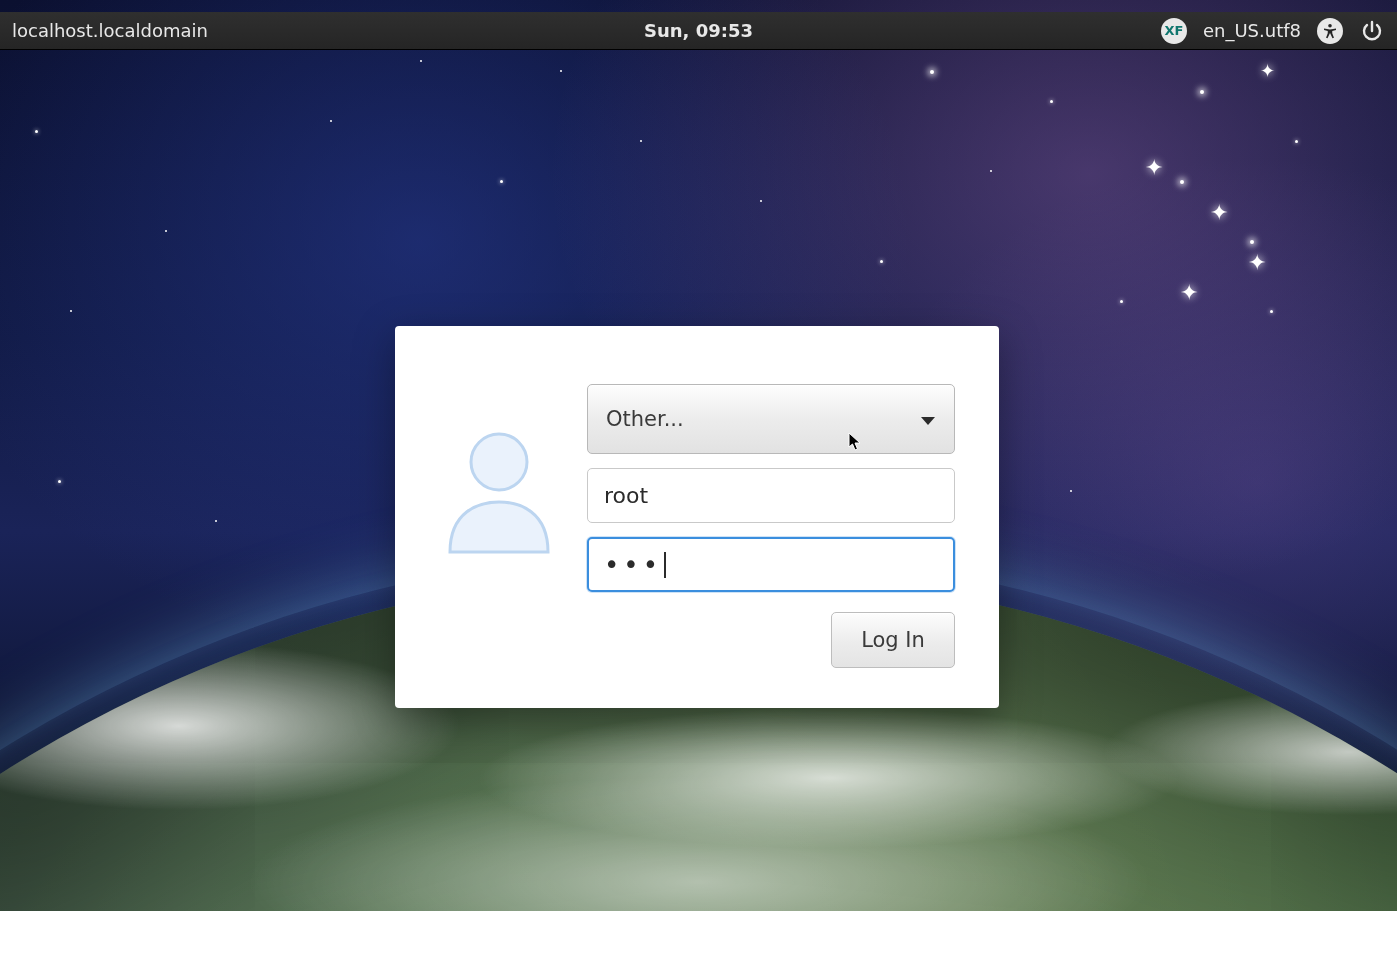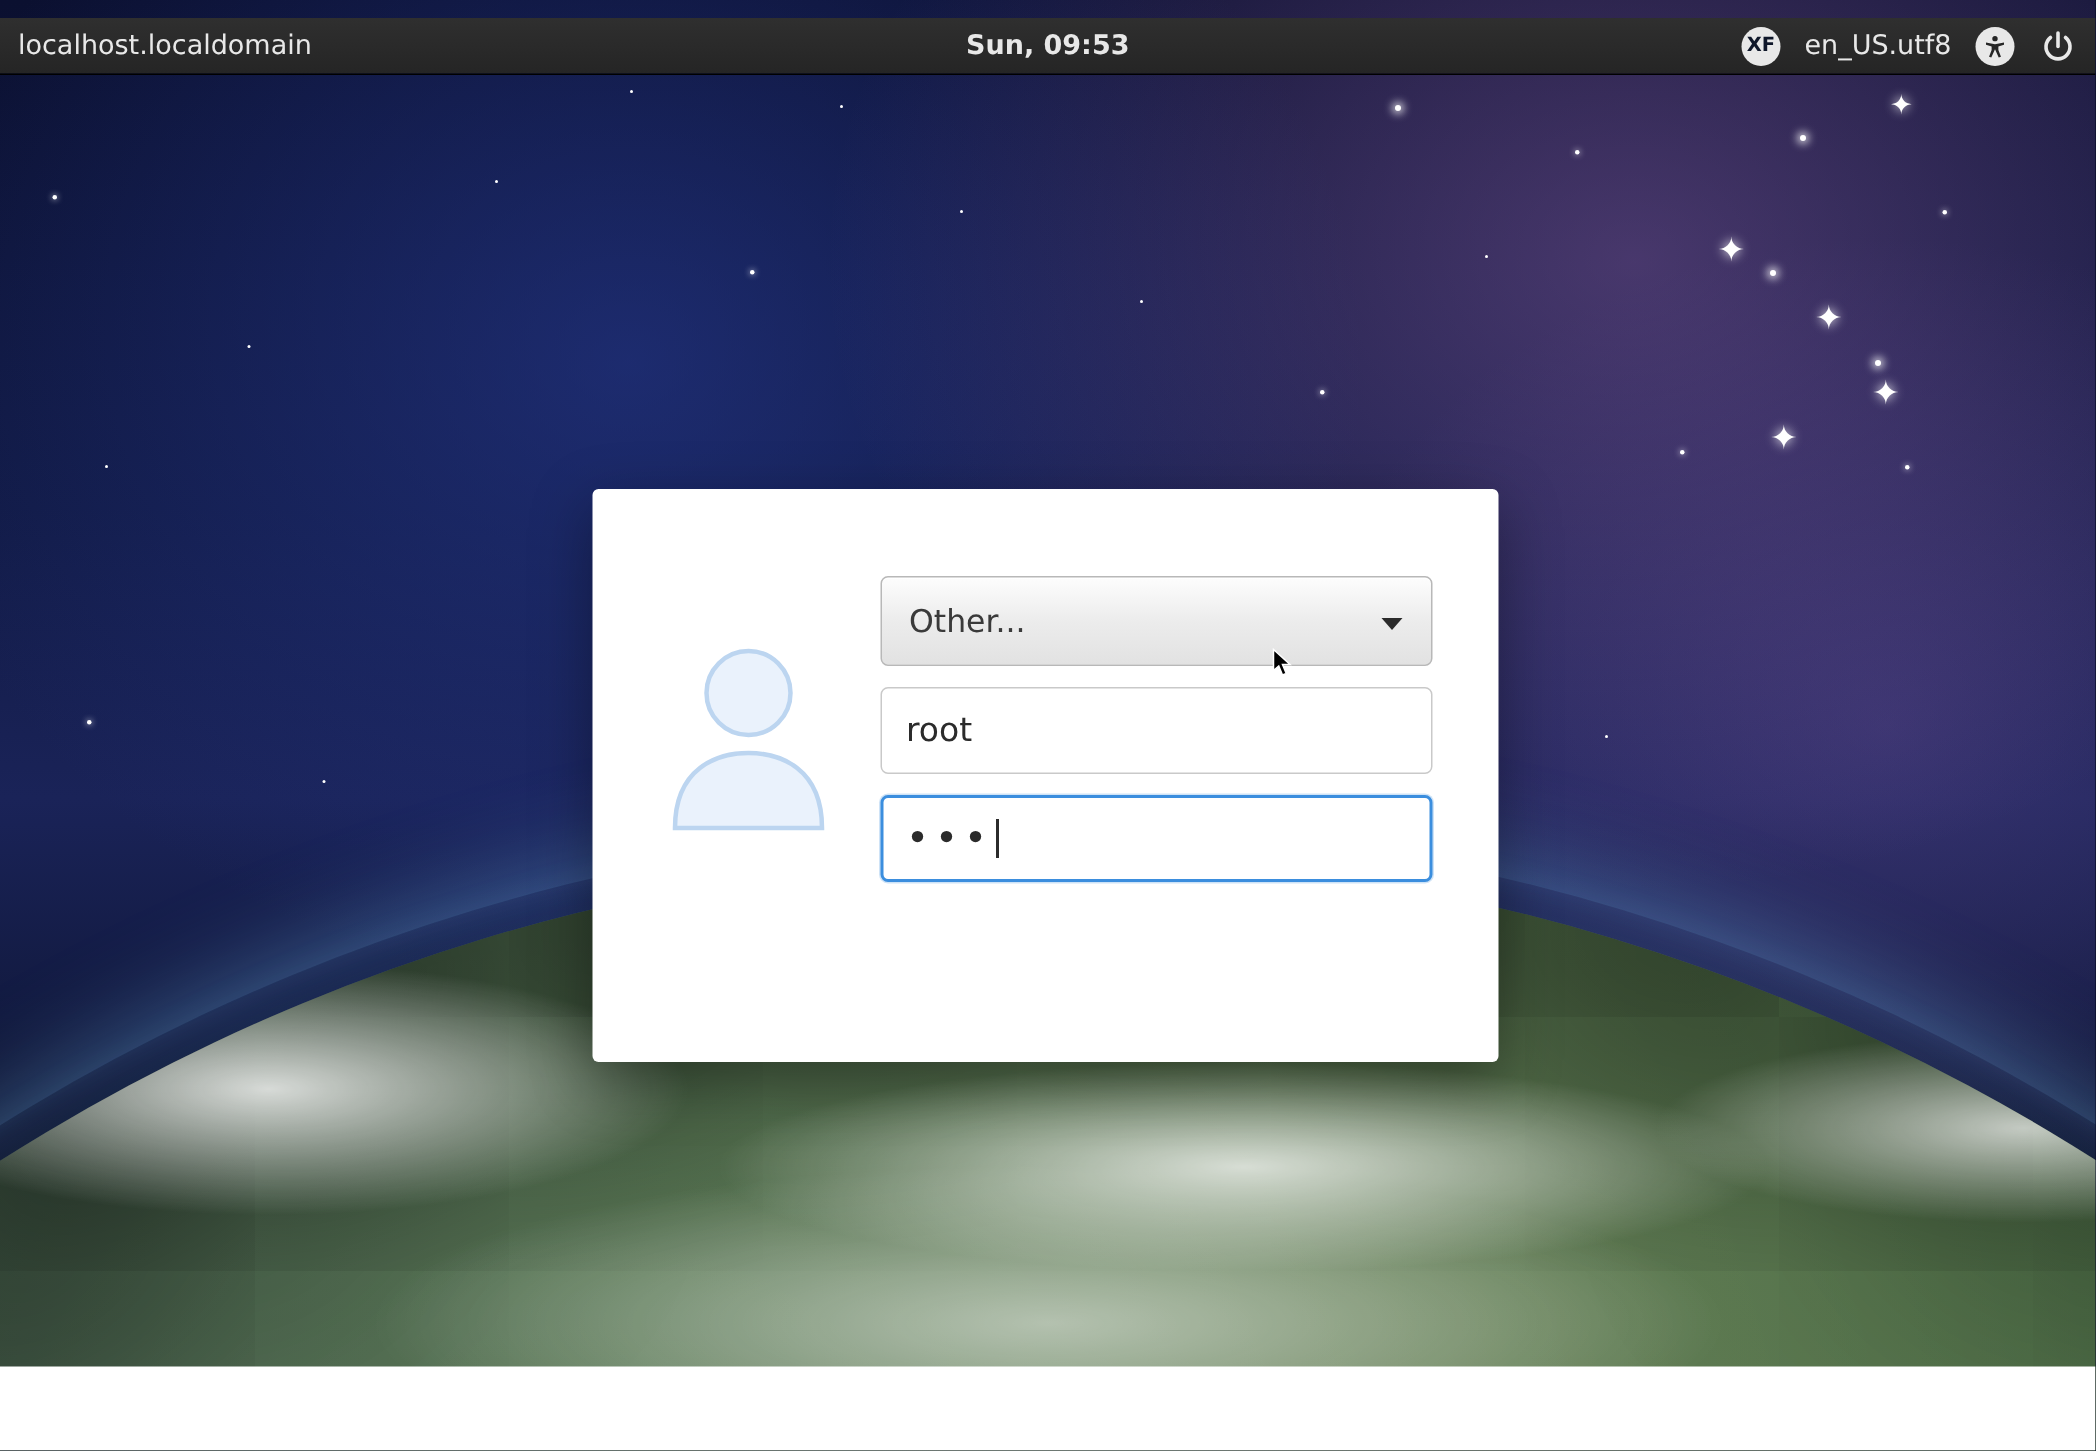--- a/index.html
+++ b/index.html
@@ -70,21 +70,21 @@
       color:#e8e8e8;
       font-size:18px;
       padding:0 12px;
       z-index:50;
       border-bottom:1px solid #000;
     }
     .panel .hostname{flex:0 0 auto;}
     .panel .center{position:absolute;left:50%;transform:translateX(-50%);font-weight:bold;}
     .panel .right{margin-left:auto;display:flex;align-items:center;gap:16px;}
     .panel .picon{display:inline-flex;align-items:center;justify-content:center;width:26px;height:26px;}
-    .panel .picon.circ{background:#e8e8e8;color:#0f172a;border-radius:50%;font-size:13px;font-weight:bold;}
+    .panel .picon.circ{background:#e8e8e8;color:#0f766e;border-radius:50%;font-size:13px;font-weight:bold;}
     .panel .picon.a11y{background:#e8e8e8;border-radius:50%;}
     .panel .picon.a11y svg{width:18px;height:18px;}
     .panel .power svg{width:24px;height:24px;}
     .panel .locale{font-size:18px;}
 
     
     .login-card{
       position:absolute;
       left:395px; top:326px;
       width:604px; height:382px;
@@ -97,21 +97,21 @@
     }
     .avatar-col{
       flex:0 0 120px;
       display:flex;align-items:flex-start;justify-content:center;
       padding-top:40px;
     }
     .avatar{width:118px;height:130px;}
     .form-col{flex:1;display:flex;flex-direction:column;gap:14px;}
 
     .combo{
-      height:60px;
+      height:74px;
       background:linear-gradient(180deg,#fdfdfd 0%,#ececec 50%,#e2e2e2 100%);
       border:1px solid #b8b8b8;
       border-radius:5px;
       display:flex;align-items:center;
       padding:0 18px;
       font-size:21px;color:#3a3a3a;
       cursor:pointer;
       box-shadow:inset 0 1px 0 rgba(255,255,255,.7);
       position:relative;
     }
@@ -239,20 +239,23 @@
 
     <div class="textfield">
       <span>root</span>
     </div>
 
     <div class="textfield focused">
       <span class="pwd-dots">•••</span>
         <span class="cursor"></span>
     </div>
 
+    <div class="actions">
+      <button class="login-btn">Log In</button>
+    </div>
 
   </div>
 </div>
 
 <div class="mouse-cursor">
   <svg viewBox="0 0 14 20">
       <path d="M1 1 L1 15 L4.5 12 L7 18 L9.5 17 L7 11 L12 11 Z" fill="#000" stroke="#fff" stroke-width="1"></path>
     </svg>
 </div>
 

